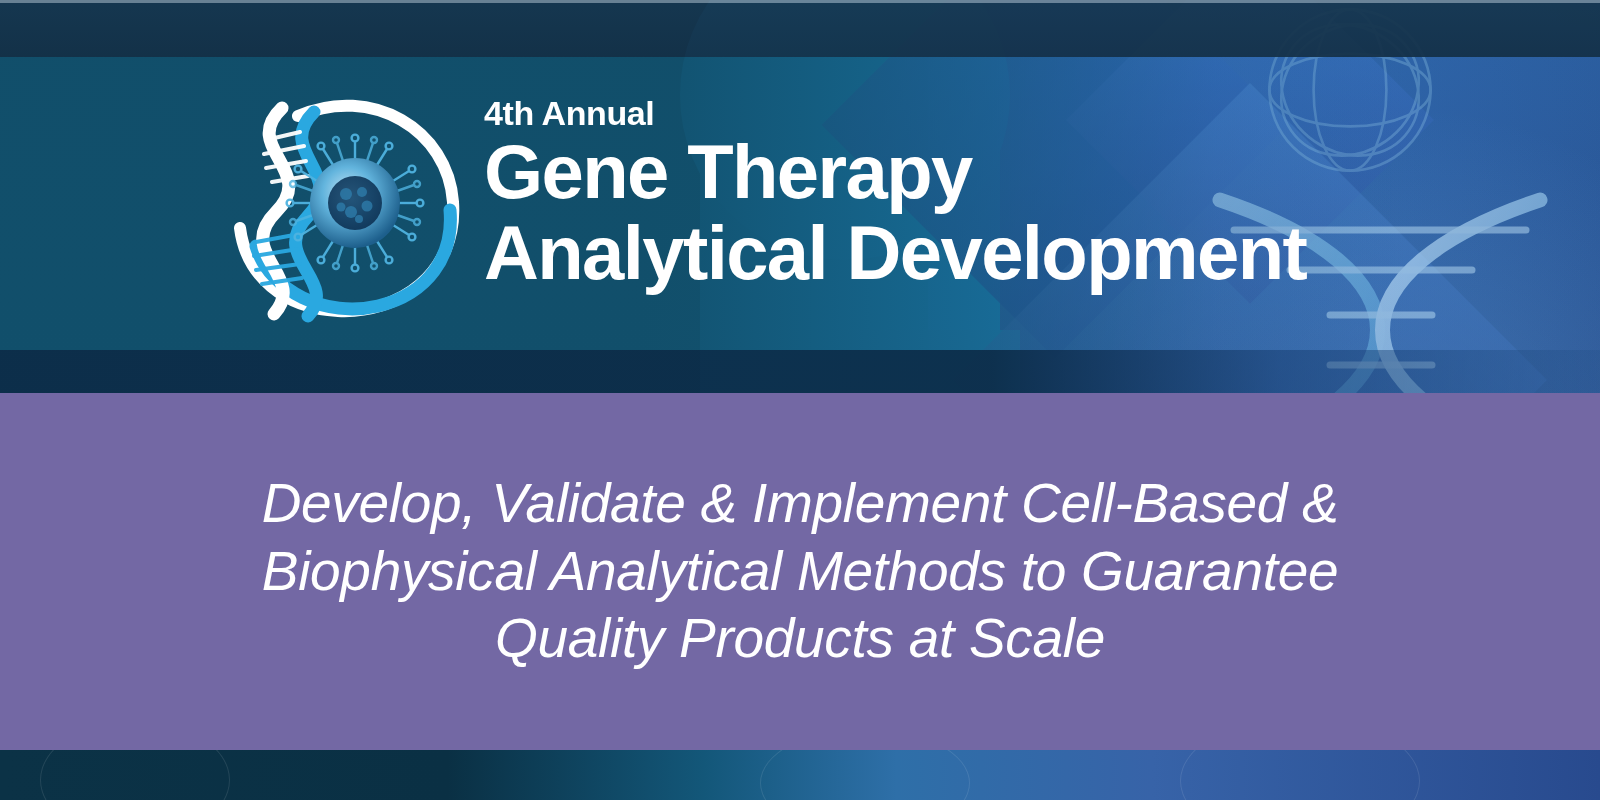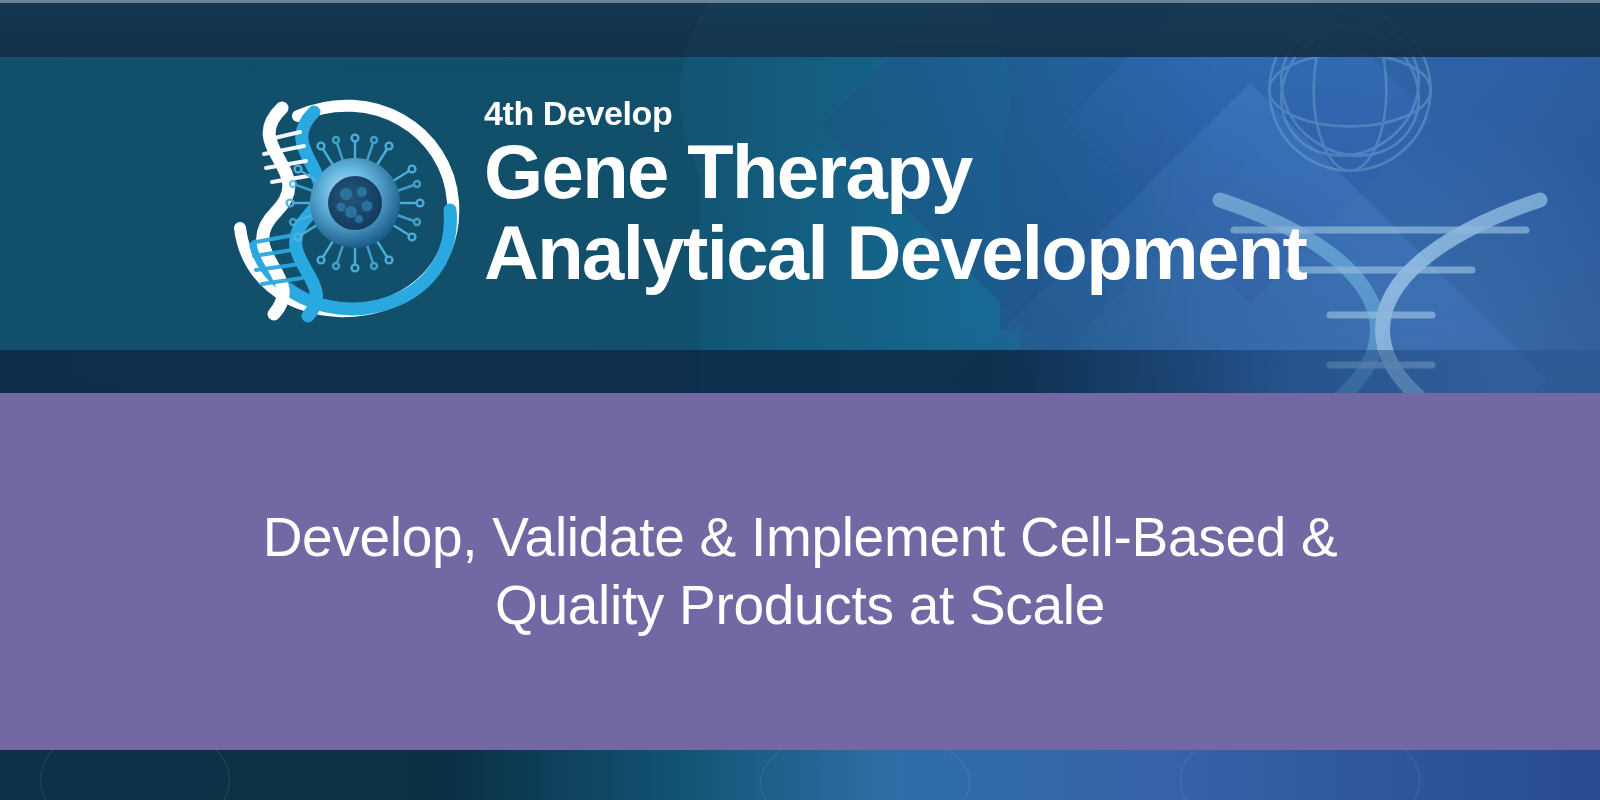--- a/index.html
+++ b/index.html
@@ -157,21 +157,21 @@
   }
   .subtitle{
     width:1460px;
     text-align:center;
     color:#ffffff;
     font-size:55px;
     font-weight:300;
     line-height:1.23;
     letter-spacing:-.3px;
   }
-  .subtitle .ln{ display:block; white-space:nowrap; }
+  .subtitle .ln{ display:block; white-space:nowrap;font-style:italic; }
 
   
   .band-bottom{
     position:absolute; left:0; top:750px; width:100%; height:50px;
     background:linear-gradient(90deg,
       #0b3246 0%, #0a3044 28%, #135779 44%,
       #2e6fa8 56%, #3763a8 72%, #284a8e 100%);
     overflow:hidden;
   }
   .band-bottom .cell{
@@ -355,30 +355,31 @@
           <circle cx="12" cy="3" r="5.5"></circle>
             <circle cx="-4" cy="9" r="6"></circle>
           <circle cx="-14" cy="4" r="4.5"></circle>
             <circle cx="4" cy="16" r="4"></circle>
         </g>
       </g>
     </svg>
   </div>
 
   <div class="wordmark">
-    <div class="eyebrow">4th Develop</div>
+    <div class="eyebrow">4th Annual</div>
     <div class="title-l1">Gene Therapy</div>
     <div class="title-l2">Analytical Development</div>
   </div>
 
   <div class="strip-navy"></div>
 
   <div class="band-purple">
     <div class="subtitle">
       <span class="ln">Develop, Validate &amp; Implement Cell-Based &amp;</span>
+      <span class="ln">Biophysical Analytical Methods to Guarantee</span>
       <span class="ln">Quality Products at Scale</span>
     </div>
   </div>
 
   <div class="band-bottom">
     <span class="cell" style="left:40px;  top:-30px; width:190px; height:120px;"></span>
     <span class="cell" style="left:760px; top:-22px; width:210px; height:110px;"></span>
     <span class="cell" style="left:1180px;top:-34px; width:240px; height:130px;"></span>
   </div>
 

